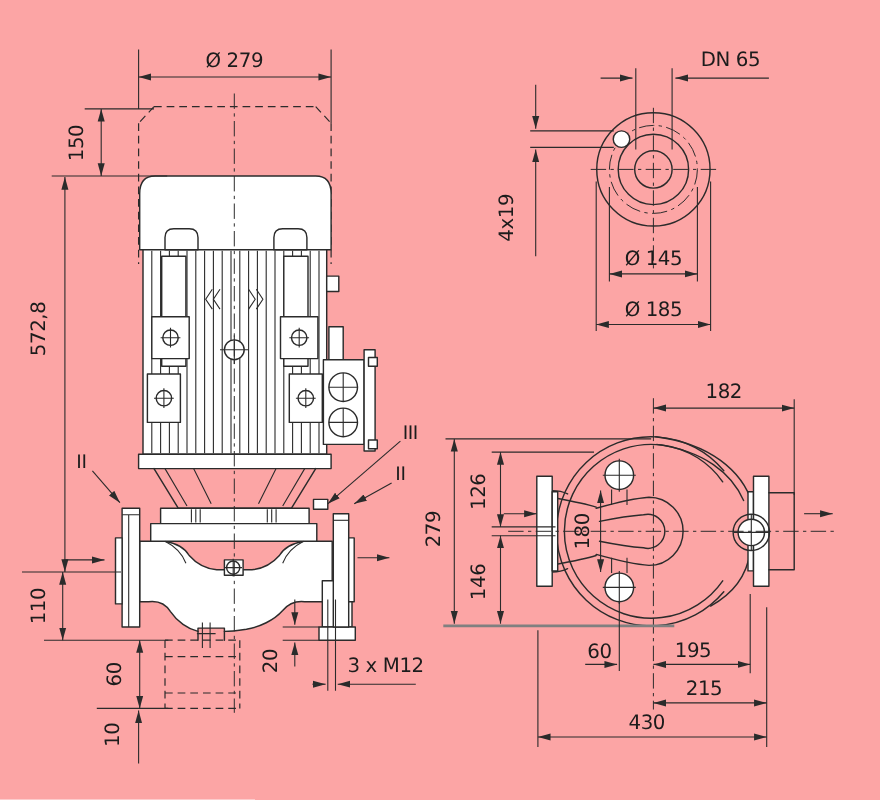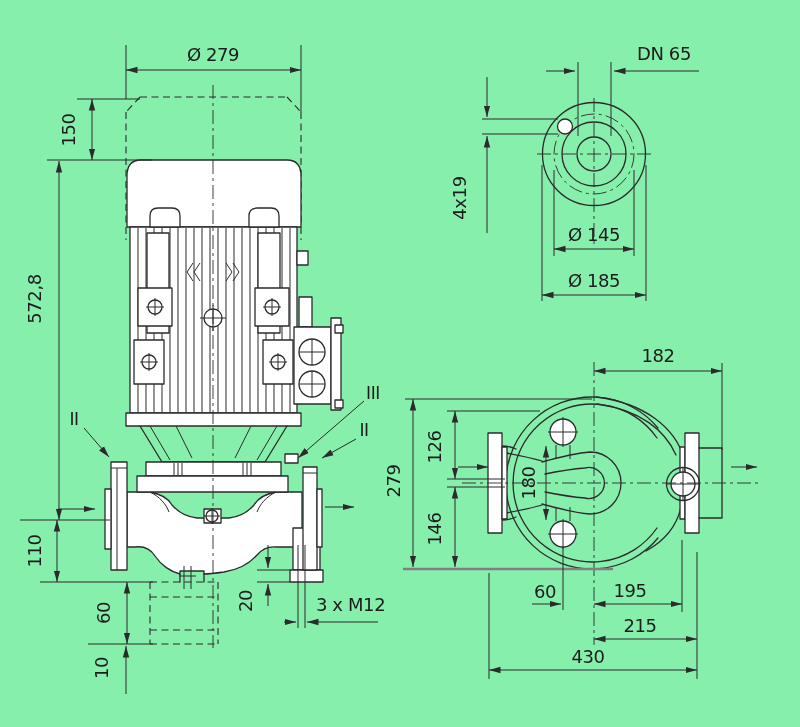--- a/index.html
+++ b/index.html
@@ -1,16 +1,16 @@
 <!DOCTYPE html>
 <html><head>
 <meta charset="utf-8">
 <style>
   html,body{margin:0;padding:0;background:#ffffff;}
-  .stage{width:800px;height:727px;background:#86efac;position:relative;overflow:hidden;}
+  .stage{width:800px;height:727px;background:#fca5a5;position:relative;overflow:hidden;}
   svg{display:block;}
   .p   {fill:none;stroke:#2b2b2b;stroke-width:1.3;stroke-linecap:round;stroke-linejoin:round;}
   .pw  {fill:#ffffff;stroke:#2b2b2b;stroke-width:1.3;stroke-linejoin:round;}
   .d   {fill:none;stroke:#2b2b2b;stroke-width:1;}
   .cl  {fill:none;stroke:#2b2b2b;stroke-width:0.9;stroke-dasharray:14 4 3 4;}
   .hid {fill:none;stroke:#2b2b2b;stroke-width:1.1;stroke-dasharray:7 4.5;}
   .gray{fill:none;stroke:#808080;stroke-width:2.6;}
   .arr {fill:#2b2b2b;}
   text{font-family:"DejaVu Sans","Liberation Sans",sans-serif;font-size:18px;fill:#1c1c1c;letter-spacing:-0.4px;}
   .sm{font-size:17px;}

